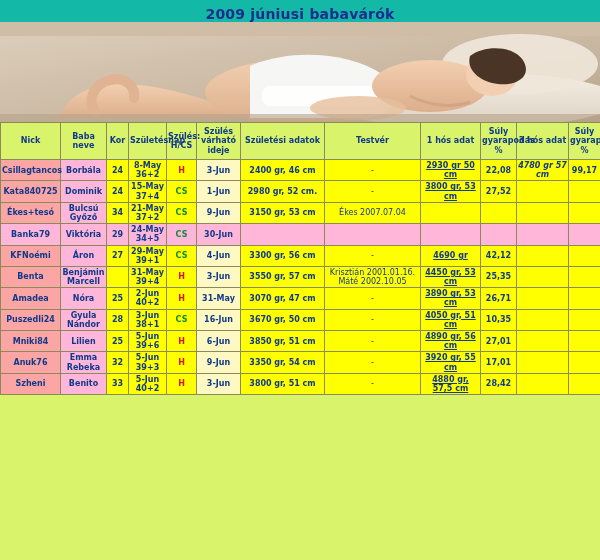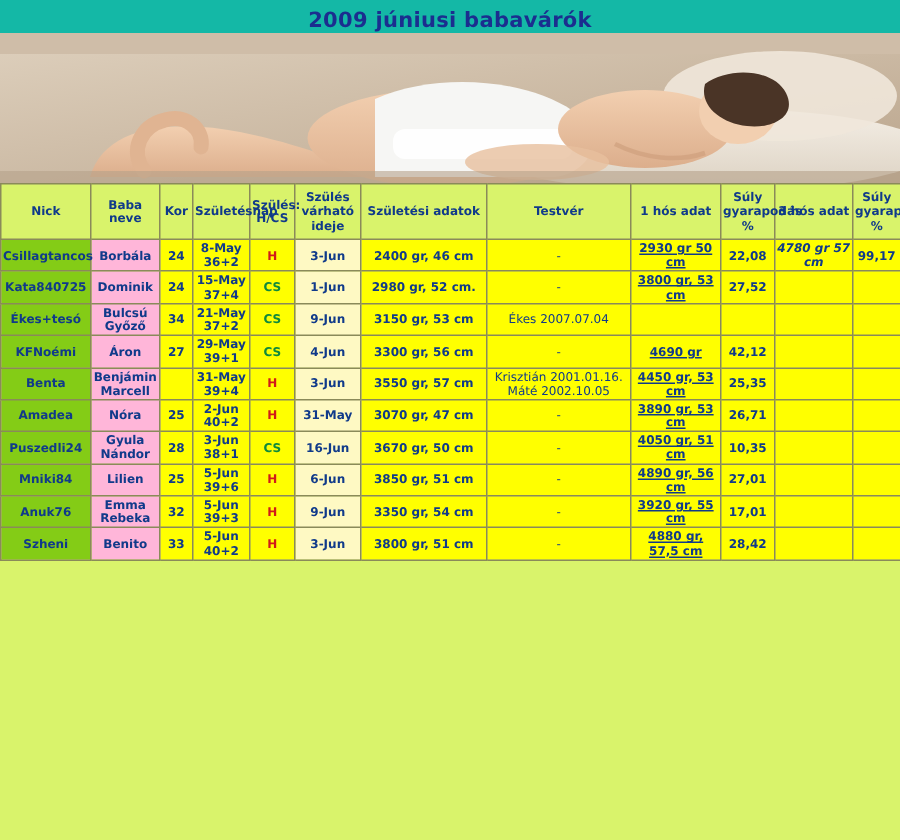--- a/index.html
+++ b/index.html
@@ -46,21 +46,21 @@
     padding:1px 1px;
     line-height:1.15;
   }
   thead th{
     background:#d9f36b;
     color:#103a8a;
     font-weight:bold;
     font-size:8px;
     height:34px;
   }
-  .c-nick{background:#84cc16;color:#103a8a;font-weight:bold;}
+  .c-nick{background:#fca5a5;color:#103a8a;font-weight:bold;}
   .c-baba{background:#ffb6d9;color:#103a8a;font-weight:bold;}
   .c-kor{background:#ffff00;color:#103a8a;font-weight:bold;}
   .c-szulnap{background:#ffff00;color:#103a8a;font-weight:bold;}
   .c-hcs{background:#ffff00;font-weight:bold;}
   .c-hcs .h{color:#d11a1a;}
   .c-hcs .cs{color:#0f8a3c;}
   .c-varhato{background:#fef9c3;color:#103a8a;font-weight:bold;}
   .c-adatok{background:#ffff00;color:#103a8a;font-weight:bold;}
   .c-testver{background:#ffff00;color:#103a8a;}
   .c-1hos{background:#ffff00;color:#103a8a;font-weight:bold;text-decoration:underline;}
@@ -193,20 +193,34 @@
           <td class="c-szulnap">21-May 37+2</td>
           <td class="c-hcs"><span class="cs">CS</span></td>
           <td class="c-varhato">9-Jun</td>
           <td class="c-adatok">3150 gr, 53 cm</td>
           <td class="c-testver">Ékes 2007.07.04</td>
           <td class="c-1hos"></td>
           <td class="c-1gyar"></td>
           <td class="c-3hos"></td>
           <td class="c-3gyar"></td>
         </tr>
+        <tr class="pink-row">
+          <td class="c-nick">Banka79</td>
+          <td class="c-baba">Viktória</td>
+          <td class="c-kor">29</td>
+          <td class="c-szulnap">24-May 34+5</td>
+          <td class="c-hcs"><span class="cs">CS</span></td>
+          <td class="c-varhato">30-Jun</td>
+          <td class="c-adatok"></td>
+          <td class="c-testver"></td>
+          <td class="c-1hos"></td>
+          <td class="c-1gyar"></td>
+          <td class="c-3hos"></td>
+          <td class="c-3gyar"></td>
+        </tr>
         <tr>
           <td class="c-nick">KFNoémi</td>
           <td class="c-baba">Áron</td>
           <td class="c-kor">27</td>
           <td class="c-szulnap">29-May 39+1</td>
           <td class="c-hcs"><span class="cs">CS</span></td>
           <td class="c-varhato">4-Jun</td>
           <td class="c-adatok">3300 gr, 56 cm</td>
           <td class="c-testver">-</td>
           <td class="c-1hos">4690 gr</td>

